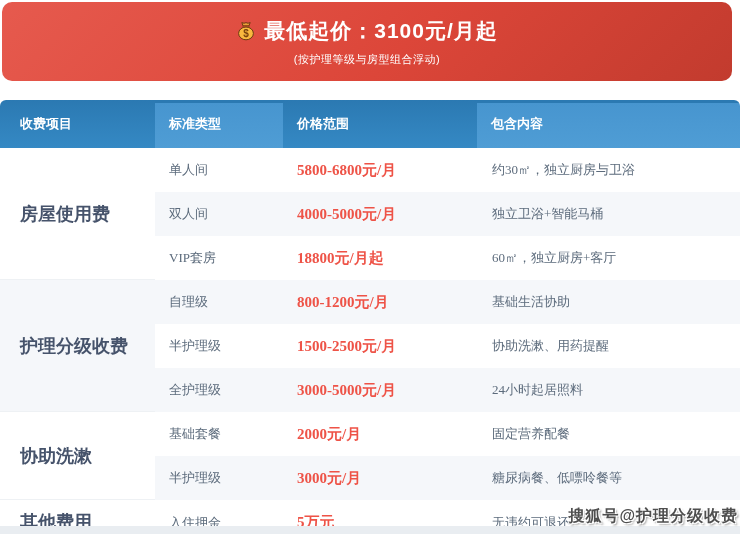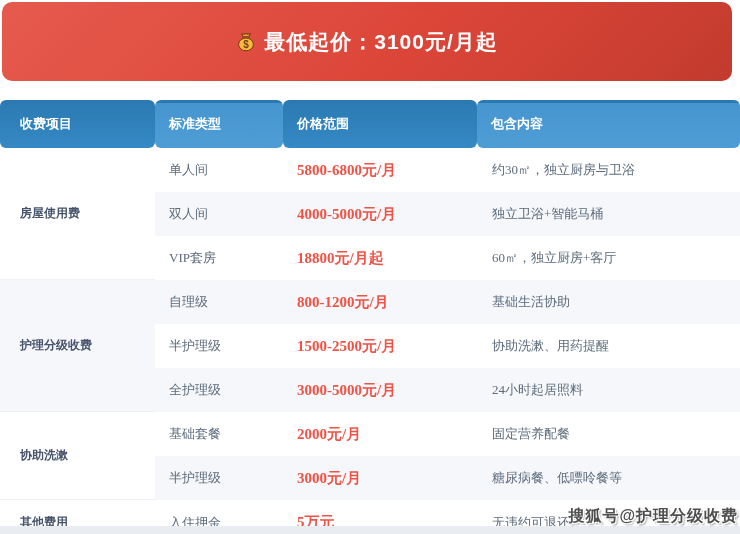--- a/index.html
+++ b/index.html
@@ -21,37 +21,37 @@
   .banner-title{font-size:21px;font-weight:bold;letter-spacing:1px;}
   .banner-sub{font-size:11px;letter-spacing:0.5px;}
   .moneybag{width:20px;height:20px;display:block;}
   
   table.pricing{
     position:absolute;left:0;top:100px;width:740px;
     border-collapse:separate;border-spacing:0;table-layout:fixed;
   }
   th{
     height:48px;color:#ffffff;font-size:13px;font-weight:bold;
-    text-align:left;padding:0 0 0 14px;vertical-align:middle;border-radius:6px;
+    text-align:left;padding:0 0 0 14px;vertical-align:middle;
   }
   th.h-dark{background:linear-gradient(180deg,#2b79b2 0%,#3589c4 100%);margin-left:44px;}
   th.h-light{background:linear-gradient(180deg,#2b79b2 0px,#2b79b2 3px,#4795cf 3px,#4f9dd5 100%);}
   th.first{border-top-left-radius:6px;padding-left:20px;}
   th.last{border-top-right-radius:6px;}
   td{
     height:42px;font-size:13px;color:#5c6b7c;vertical-align:middle;
     background:#ffffff;
     font-family:Liberation Serif, serif;
   }
   tr.alt td.row-cell{background:#f5f7fa;}
   td.type{padding-left:14px;}
   td.price{padding-left:14px;color:#ee5347;font-weight:bold;font-size:15px;}
   td.content{padding-left:15px;}
   td.group{
-    padding-left:20px;font-weight:bold;color:#46536b;font-size:12px;
+    padding-left:20px;font-weight:bold;color:#46536b;font-size:18px;
     border-bottom:1px solid #eef1f4;background:#ffffff;
   }
   td.group.gray{background:#f5f7fa;}
   
   .bottom-strip{position:absolute;left:0;bottom:0;width:740px;height:8px;background:#e9edf1;}
   .watermark{
     position:absolute;right:2px;bottom:7px;
     font-size:16px;font-weight:bold;color:#4f4f4f;letter-spacing:1px;
     text-shadow:-1px -1px 0 #fff,1px -1px 0 #fff,-1px 1px 0 #fff,1px 1px 0 #fff,2px 2px 2px rgba(80,80,80,0.55);
   }
@@ -64,20 +64,21 @@
     <span>
       <svg class="moneybag" viewBox="0 0 20 20">
         <path d="M7.2 5 L5.8 1.6 Q8 2.8 10 1.7 Q12 2.8 14.2 1.6 L12.8 5 Z" fill="#f4a93c" stroke="#6b3a10" stroke-width="1"></path>
         <rect x="6.8" y="4.4" width="6.4" height="1.6" rx="0.8" fill="#e2572f" stroke="#6b3a10" stroke-width="0.6"></rect>
         <ellipse cx="10" cy="12.4" rx="7.4" ry="6.4" fill="#f9b93f" stroke="#6b3a10" stroke-width="1"></ellipse>
         <text x="10" y="16" font-size="10" font-weight="bold" fill="#7a430e" text-anchor="middle">$</text>
       </svg>
     </span>
     <span class="banner-title">最低起价：3100元/月起</span>
   </div>
+  <div class="banner-sub">(按护理等级与房型组合浮动)</div>
 </div>
 
 <table class="pricing">
   <colgroup>
     <col style="width:155px">
       <col style="width:128px">
       <col style="width:194px">
       <col style="width:263px">
   </colgroup>
   <thead>

